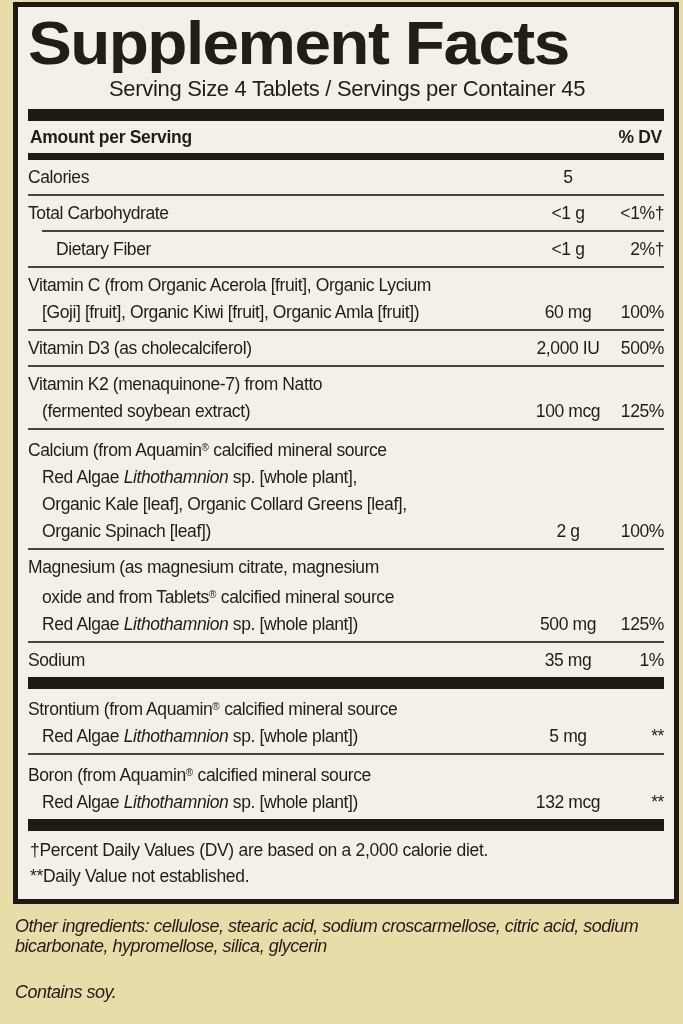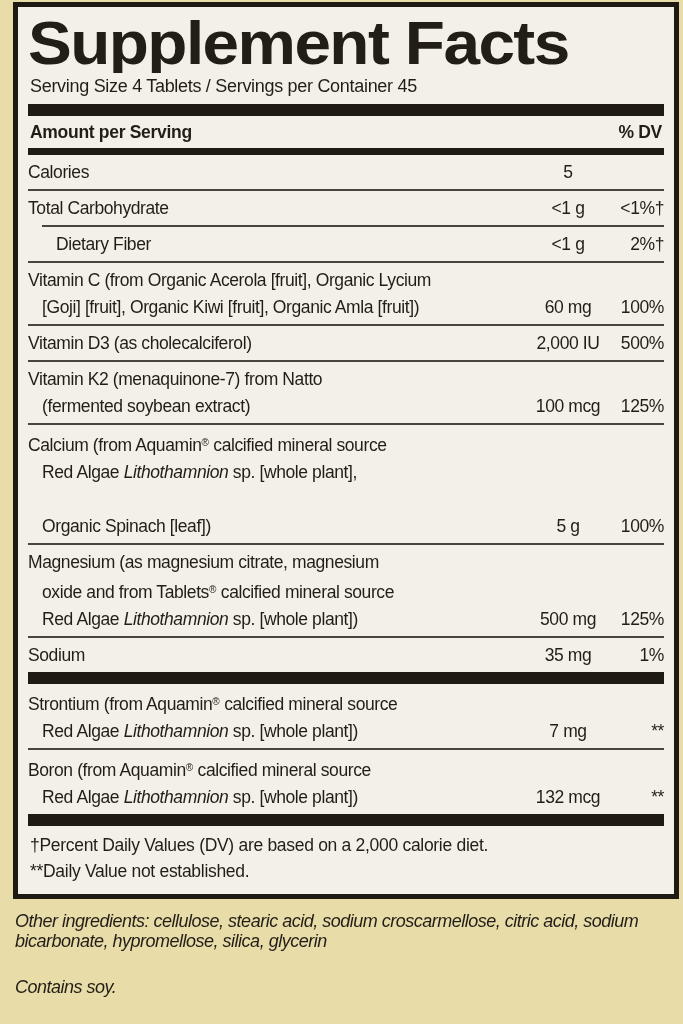--- a/index.html
+++ b/index.html
@@ -22,23 +22,24 @@
     font-size: 62px;
     line-height: 60px;
     letter-spacing: -1.5px;
     white-space: nowrap;
     transform: scaleX(1.06);
     transform-origin: 0 50%;
     margin-top: 2px;
   }
   .title-wrap { overflow: hidden; }
   .serving {
-    font-size: 18px;
+    font-size: 22px;
     letter-spacing: -0.3px;
     margin: 3px 0 7px 2px;
+    text-align: center;
   }
   .bar { background: #1f1a13; }
   .bar.b12 { height: 12px; }
   .bar.b7  { height: 7px; }
   .colhdr {
     display: flex;
     justify-content: space-between;
     align-items: baseline;
     font-weight: bold;
     font-size: 17.5px;
@@ -139,40 +140,40 @@
         <div class="dv">500%</div>
       </div>
       <div class="sep"></div>
       <div class="row">
         <div class="nm"><span>Vitamin K2 (menaquinone-7) from Natto</span><br><span>(fermented soybean extract)</span></div>
         <div class="amt">100 mcg</div>
         <div class="dv">125%</div>
       </div>
       <div class="sep"></div>
       <div class="row">
-        <div class="nm"><span>Calcium (from Aquamin</span><span class="sup">®</span><span> calcified mineral source</span><br><span>Red Algae </span><i>Lithothamnion</i><span> sp. [whole plant],</span><br><br><span>Organic Spinach [leaf])</span></div>
-        <div class="amt">5 g</div>
+        <div class="nm"><span>Calcium (from Aquamin</span><span class="sup">®</span><span> calcified mineral source</span><br><span>Red Algae </span><i>Lithothamnion</i><span> sp. [whole plant],</span><br><span>Organic Kale [leaf], Organic Collard Greens [leaf],</span><br><span>Organic Spinach [leaf])</span></div>
+        <div class="amt">2 g</div>
         <div class="dv">100%</div>
       </div>
       <div class="sep"></div>
       <div class="row">
         <div class="nm"><span>Magnesium (as magnesium citrate, magnesium</span><br><span>oxide and from Tablets</span><span class="sup">®</span><span> calcified mineral source</span><br><span>Red Algae </span><i>Lithothamnion</i><span> sp. [whole plant])</span></div>
         <div class="amt">500 mg</div>
         <div class="dv">125%</div>
       </div>
       <div class="sep"></div>
       <div class="row">
         <div class="nm"><span>Sodium</span></div>
         <div class="amt">35 mg</div>
         <div class="dv">1%</div>
       </div>
       <div class="bar b12"></div>
       <div class="row">
         <div class="nm"><span>Strontium (from Aquamin</span><span class="sup">®</span><span> calcified mineral source</span><br><span>Red Algae </span><i>Lithothamnion</i><span> sp. [whole plant])</span></div>
-        <div class="amt">7 mg</div>
+        <div class="amt">5 mg</div>
         <div class="dv">**</div>
       </div>
       <div class="sep"></div>
       <div class="row">
         <div class="nm"><span>Boron (from Aquamin</span><span class="sup">®</span><span> calcified mineral source</span><br><span>Red Algae </span><i>Lithothamnion</i><span> sp. [whole plant])</span></div>
         <div class="amt">132 mcg</div>
         <div class="dv">**</div>
       </div>
       <div class="bar b12"></div>
     </div>

